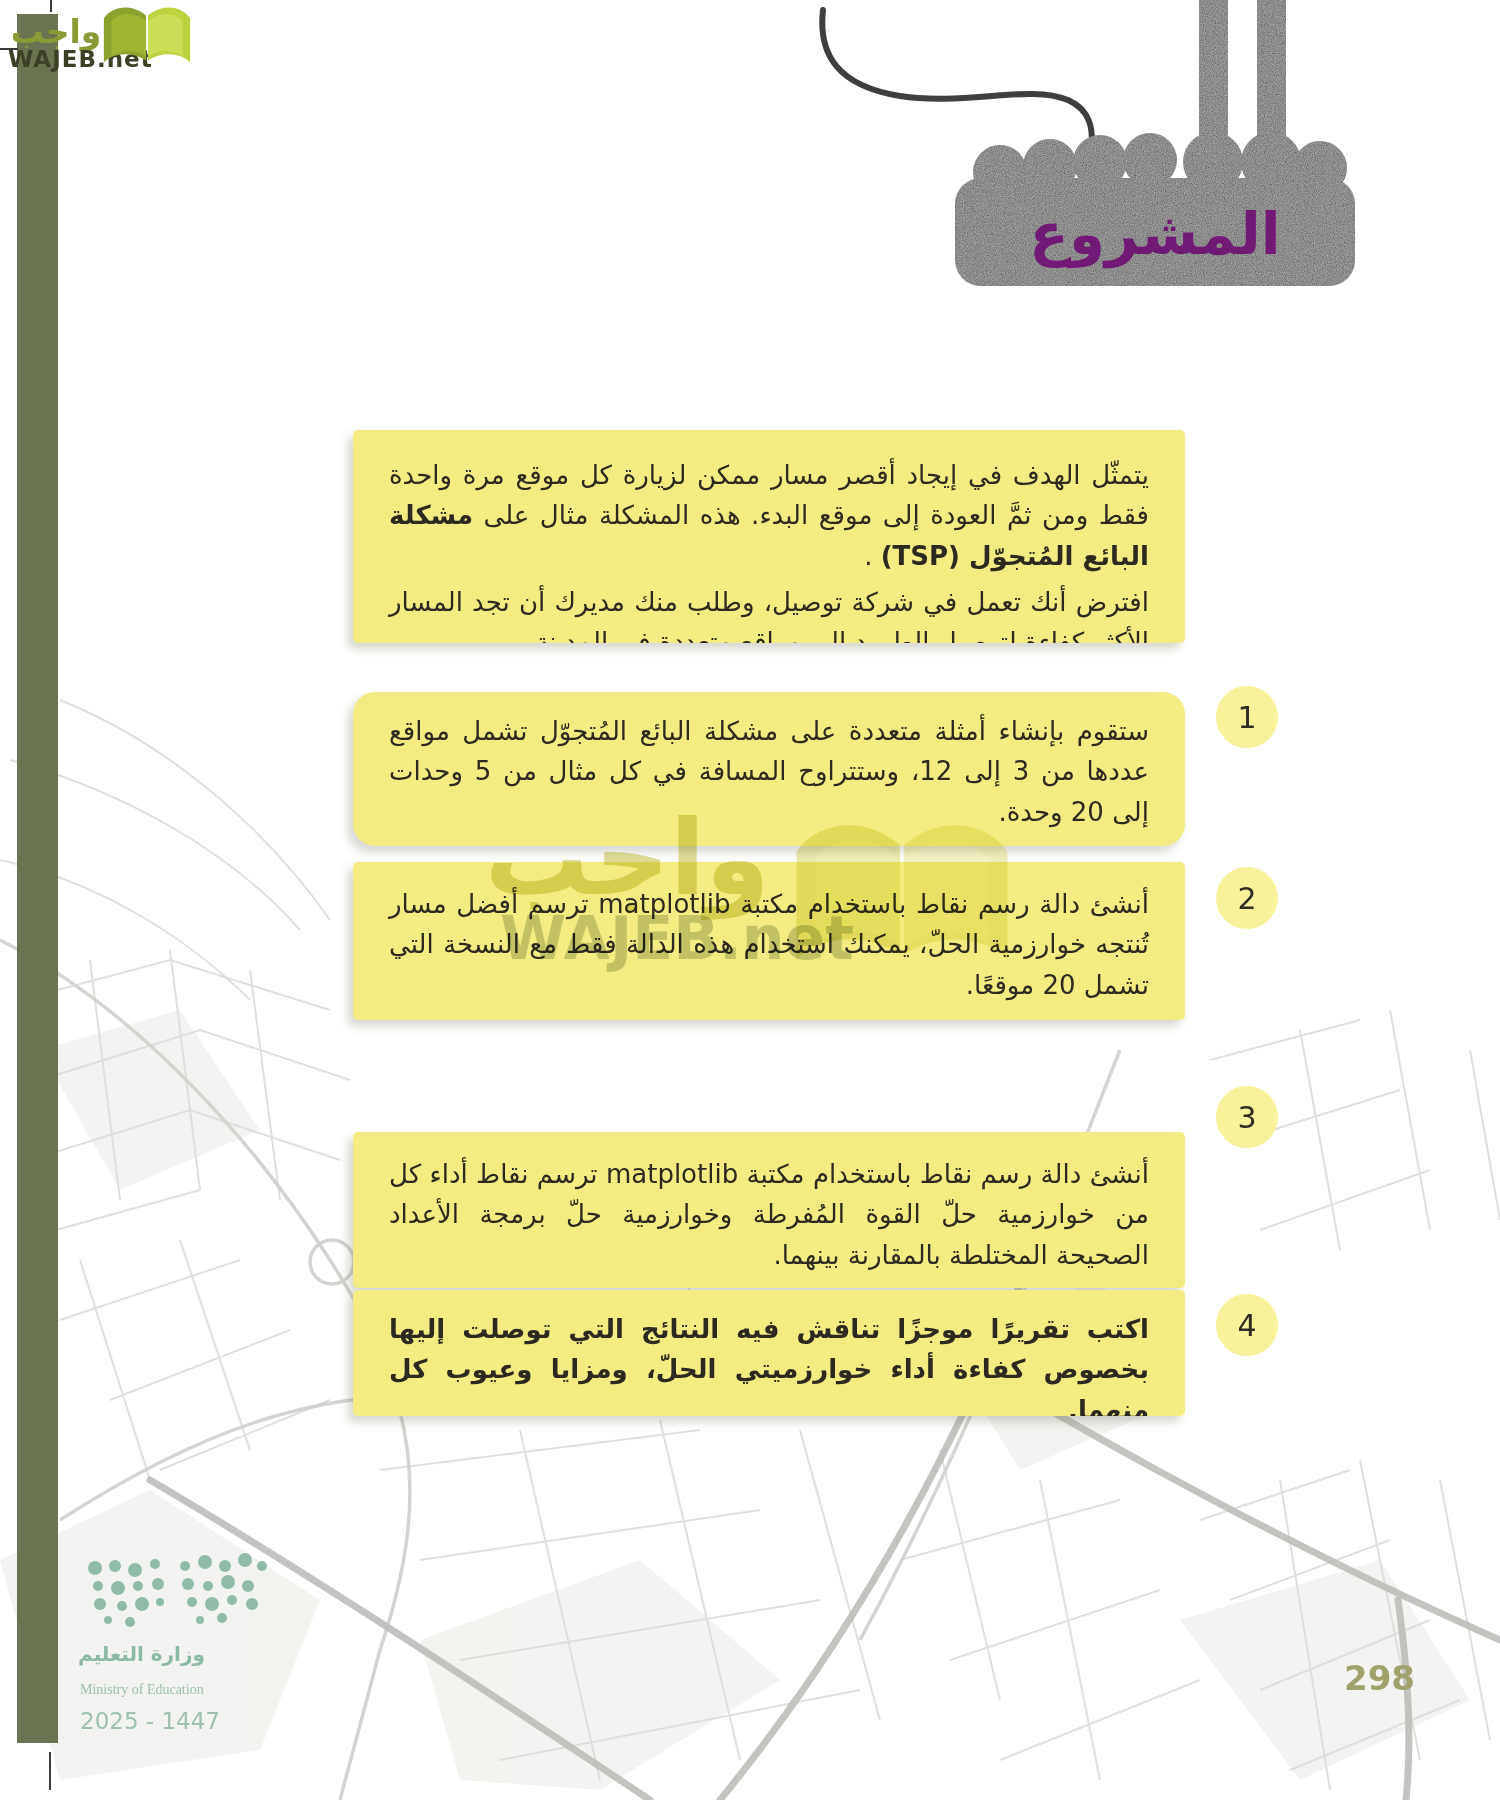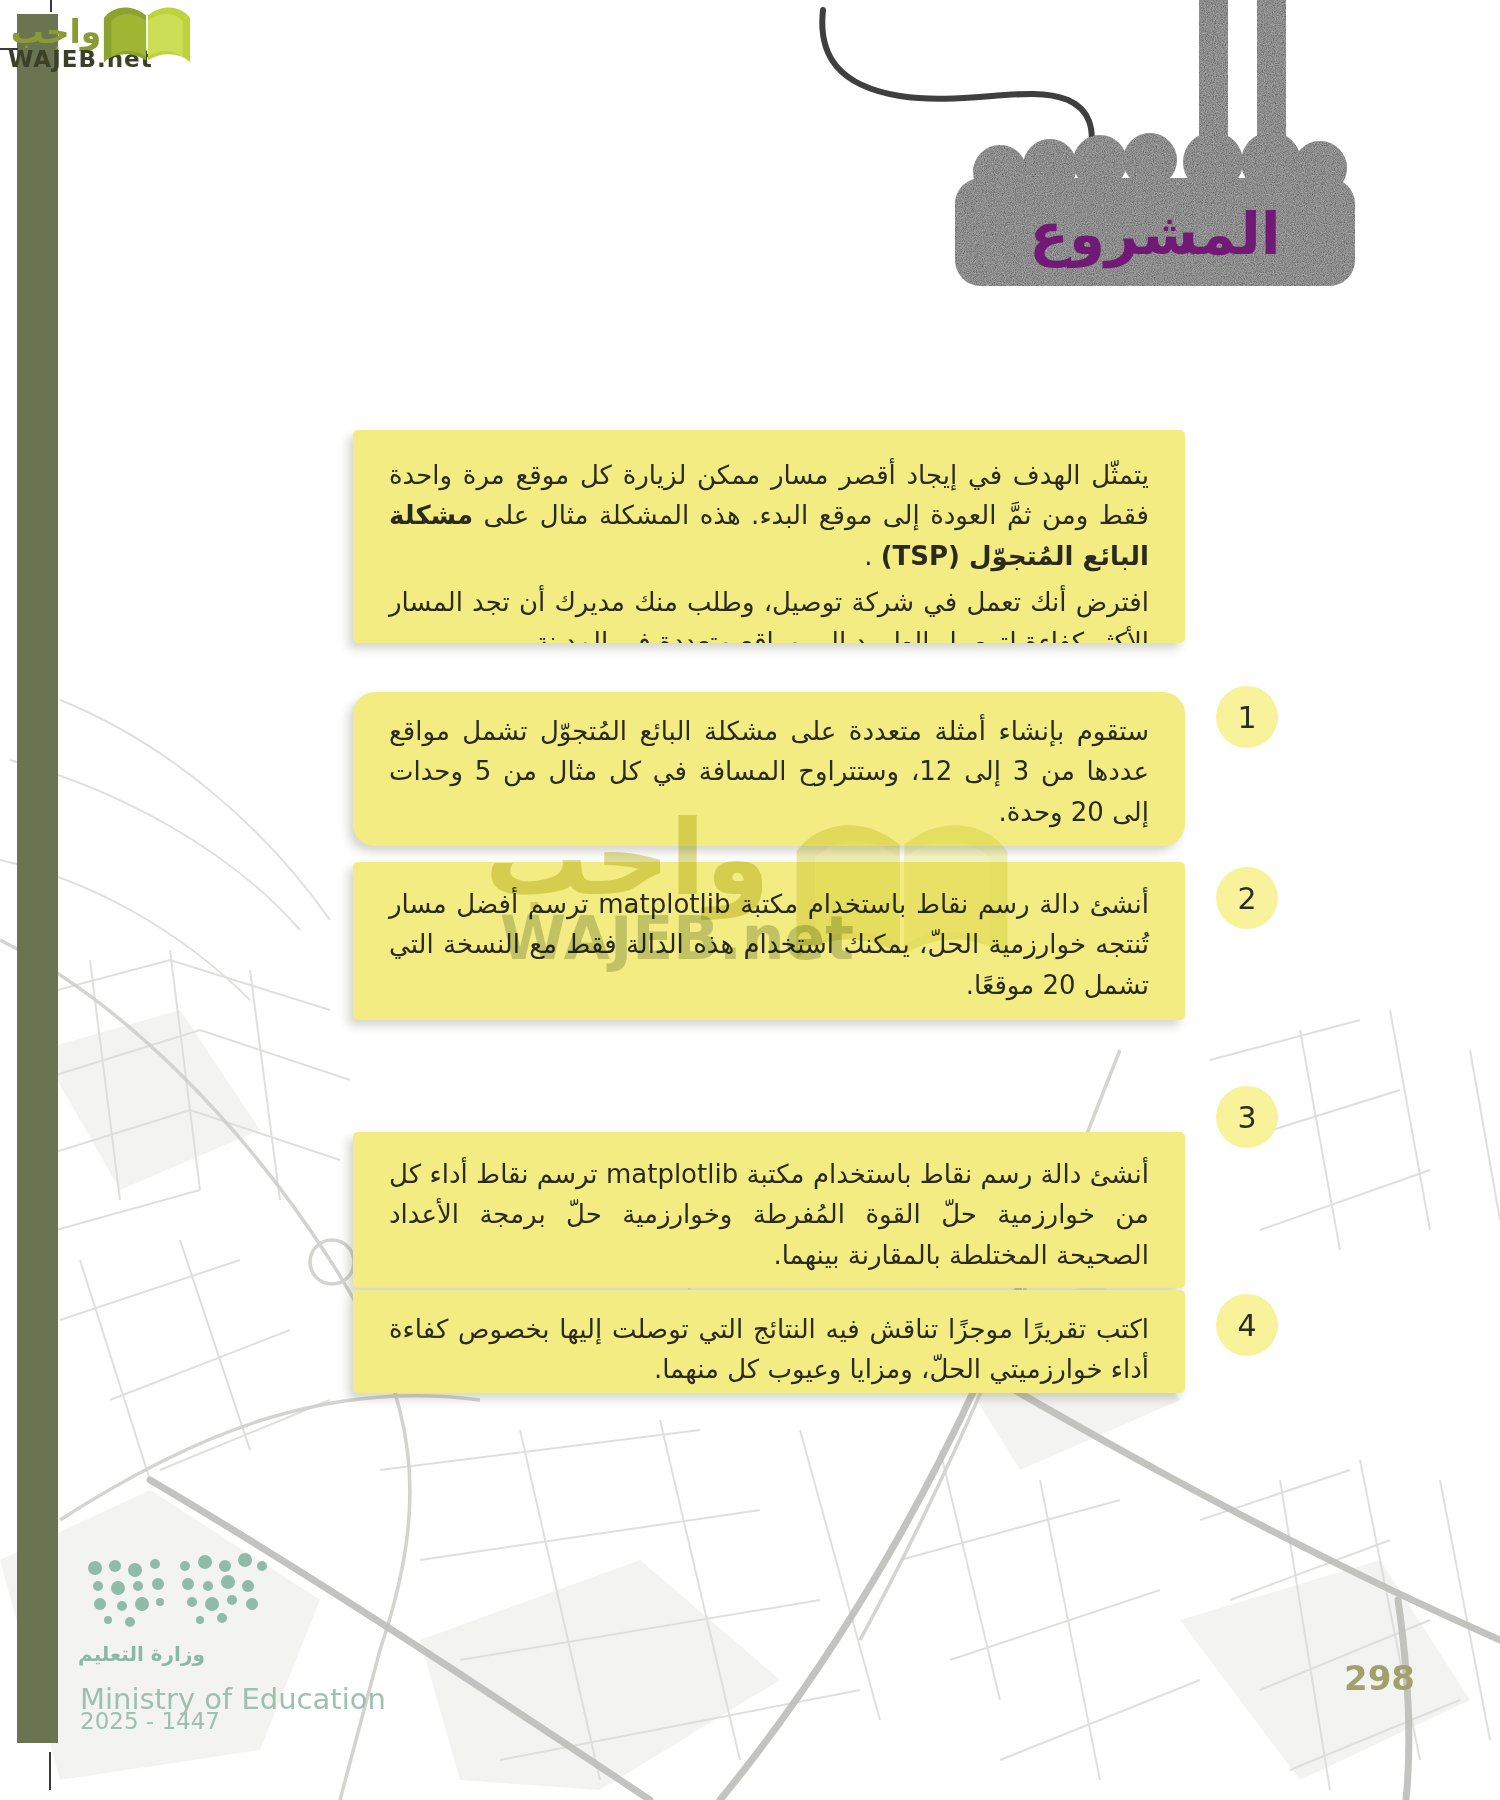--- a/index.html
+++ b/index.html
@@ -20,40 +20,40 @@
   .stamp-title{position:absolute;left:975px;top:188px;width:360px;height:92px;color:#701a75;
                font-size:58px;font-weight:bold;text-align:center;line-height:92px;direction:rtl;z-index:6;}
 
   .note{position:absolute;left:353px;width:832px;background:#f3ec83;border-radius:5px;z-index:5;
         direction:rtl;color:#2c2a1f;font-size:26px;line-height:1.55;text-align:justify;
         box-sizing:border-box;box-shadow:-5px 6px 10px rgba(110,110,85,0.28);overflow:hidden;}
   #boxA{top:430px;height:213px;padding:25px 36px;}
   #box1{top:692px;height:154px;padding:19px 36px;border-radius:22px;}
   #box2{top:862px;height:158px;padding:22px 36px;}
   #box3{top:1085px;height:156px;padding:22px 36px;margin-top:47px;}
-  #box4{top:1290px;height:103px;padding:19px 36px;}
+  #box4{top:1290px;height:126px;padding:19px 36px;font-weight:bold;}
   .note p{margin:0;}
   .note p + p{margin-top:6px;}
   .bold{font-weight:bold;}
 
   .step-circle{position:absolute;left:1216px;width:62px;height:62px;border-radius:50%;
                background:#f8f29b;color:#2f2d22;font-size:30px;display:flex;align-items:center;
                justify-content:center;z-index:5;}
   #circle1{top:686px;} #circle2{top:867px;} #circle3{top:1086px;} #circle4{top:1294px;}
 
   .wm{position:absolute;z-index:6;pointer-events:none;mix-blend-mode:multiply;}
   .wm-ar{left:520px;top:806px;width:250px;font-size:104px;font-weight:bold;color:#c9c64c;
          opacity:0.58;direction:rtl;text-align:center;line-height:1;}
   .wm-en{left:500px;top:908px;width:300px;font-size:60px;font-weight:bold;color:#a2ad92;
          opacity:0.55;text-align:center;line-height:1;}
   .wm-book{left:792px;top:810px;opacity:0.45;}
 
   .moe-ar{position:absolute;left:78px;top:1642px;width:196px;font-size:20px;font-weight:bold;
           direction:rtl;text-align:left;color:#8cb9a6;z-index:4;}
-  .moe-en{position:absolute;left:80px;top:1682px;font-size:29px;color:#9dc0af;z-index:4;}
+  .moe-en{position:absolute;left:80px;top:1682px;font-size:14px;color:#9dc0af;z-index:4;font-family:Liberation Serif, serif;}
   .moe-year{position:absolute;left:80px;top:1708px;font-size:23px;color:#9dc0af;z-index:4;}
   .page-num{position:absolute;left:1344px;top:1658px;font-size:34px;font-weight:bold;color:#a0a16c;z-index:4;}
 </style>
 </head>
 <body>
 
 <div class="page">
 
   <svg class="map-svg" width="1500" height="1800" viewBox="0 0 1500 1800">
     <g fill="#f1f1ee" opacity="0.85">

